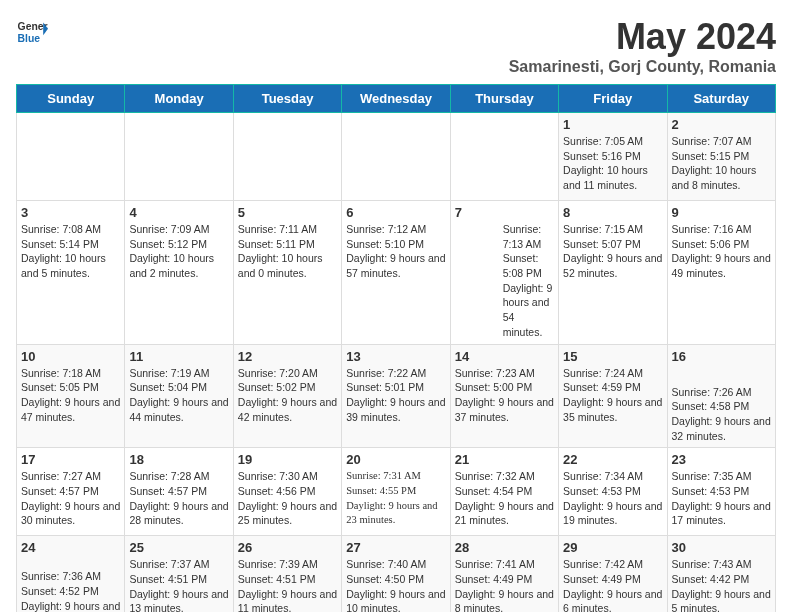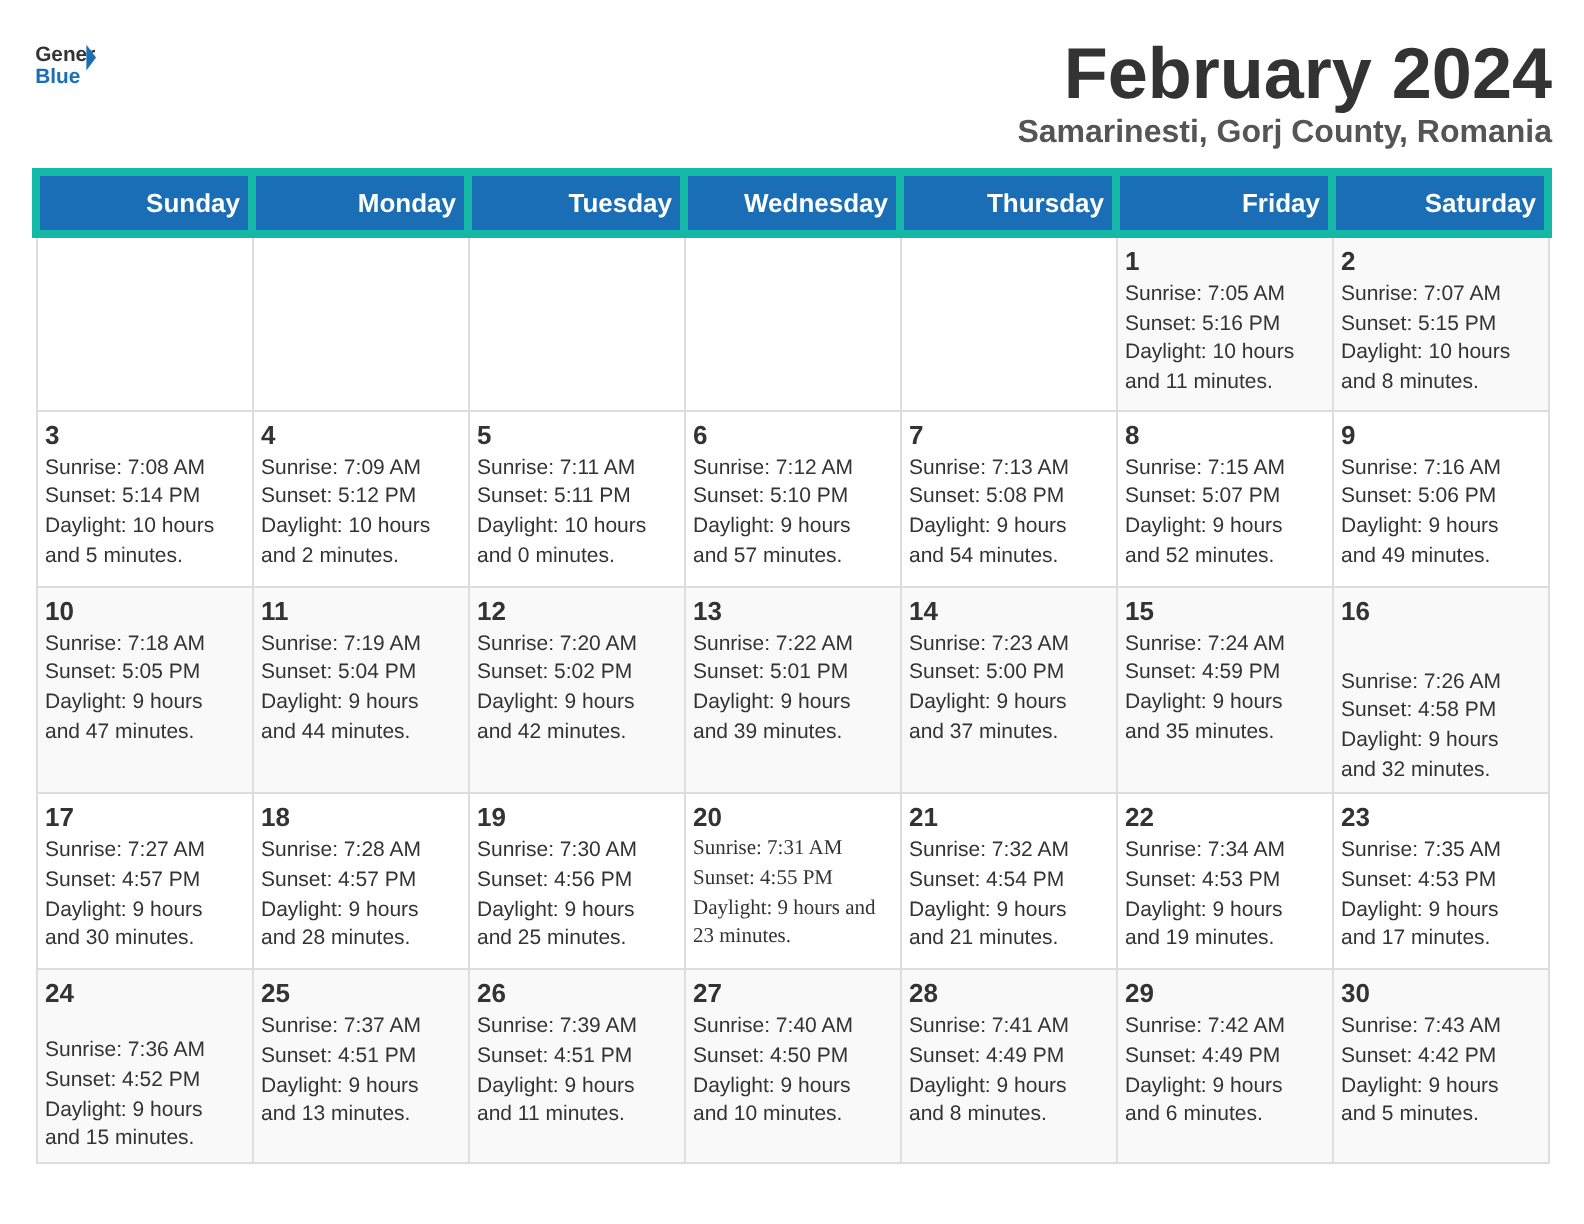--- a/index.html
+++ b/index.html
@@ -42,22 +42,22 @@
       width: 100%;
       border-collapse: collapse;
       table-layout: fixed;
     }
     thead tr th {
       background-color: #1a6eb5;
       color: #fff;
       font-size: 13px;
       font-weight: bold;
       padding: 6px 4px;
-      text-align: right;
-      border: 4px solid #14b8a6;
+      text-align: center;
+      border: 1px solid #14b8a6;
     }
     tbody tr td {
       vertical-align: top;
       border: 1px solid #ddd;
       padding: 4px;
       font-size: 11px;
       color: #333;
       height: 88px;
       background: #fff;
     }
@@ -84,21 +84,21 @@
 
 <div class="header-section">
   <div class="logo">
     <svg class="logo-icon" viewBox="0 0 40 40" xmlns="http://www.w3.org/2000/svg">
       <text x="2" y="18" font-size="13" font-weight="bold" fill="#333">General</text>
       <text x="2" y="32" font-size="13" font-weight="bold" fill="#1a6eb5">Blue</text>
       <polygon points="34,8 40,16 34,24" fill="#1a6eb5"></polygon>
     </svg>
   </div>
   <div class="title-section">
-    <div class="month-title">February 2024</div>
+    <div class="month-title">May 2024</div>
     <div class="subtitle">Samarinesti, Gorj County, Romania</div>
   </div>
 </div>
 
 <table>
   <thead>
     <tr id="thead-row">
     <th>Sunday</th>
         <th>Monday</th>
         <th>Tuesday</th>
@@ -148,21 +148,21 @@
 Daylight: 10 hours and 0 minutes.</div>
         </td>
         <td>
           <span class="day-number">6</span>
           <div class="day-info" style="white-space: pre-line;">Sunrise: 7:12 AM
 Sunset: 5:10 PM
 Daylight: 9 hours and 57 minutes.</div>
         </td>
         <td>
           <span class="day-number">7</span>
-          <div class="day-info" style="white-space: pre-line;">Sunrise: 7:13 AM
+          <div class="day-info" style="white-space: pre-line; margin-left: 48px;">Sunrise: 7:13 AM
 Sunset: 5:08 PM
 Daylight: 9 hours and 54 minutes.</div>
         </td>
         <td>
           <span class="day-number">8</span>
           <div class="day-info" style="white-space: pre-line;">Sunrise: 7:15 AM
 Sunset: 5:07 PM
 Daylight: 9 hours and 52 minutes.</div>
         </td>
         <td>

